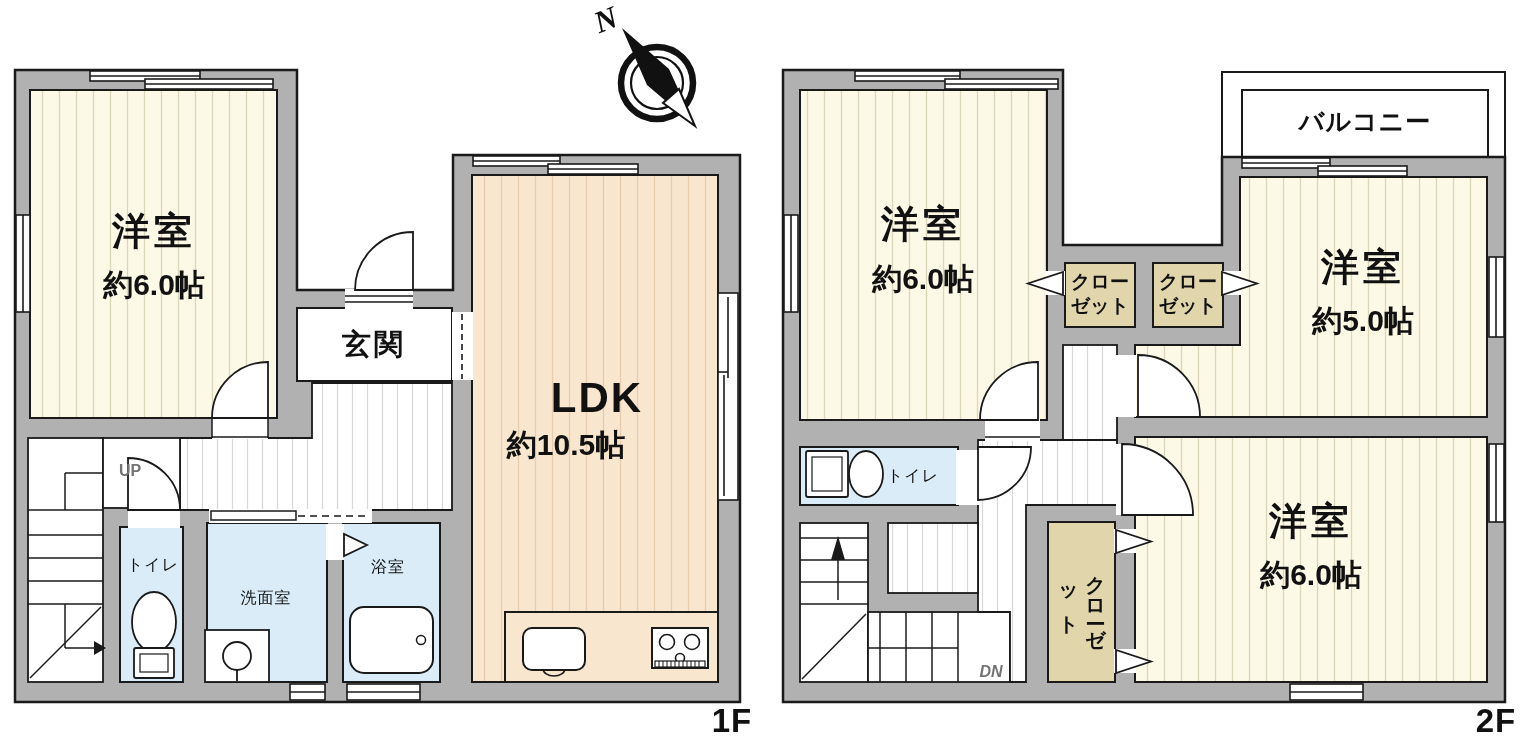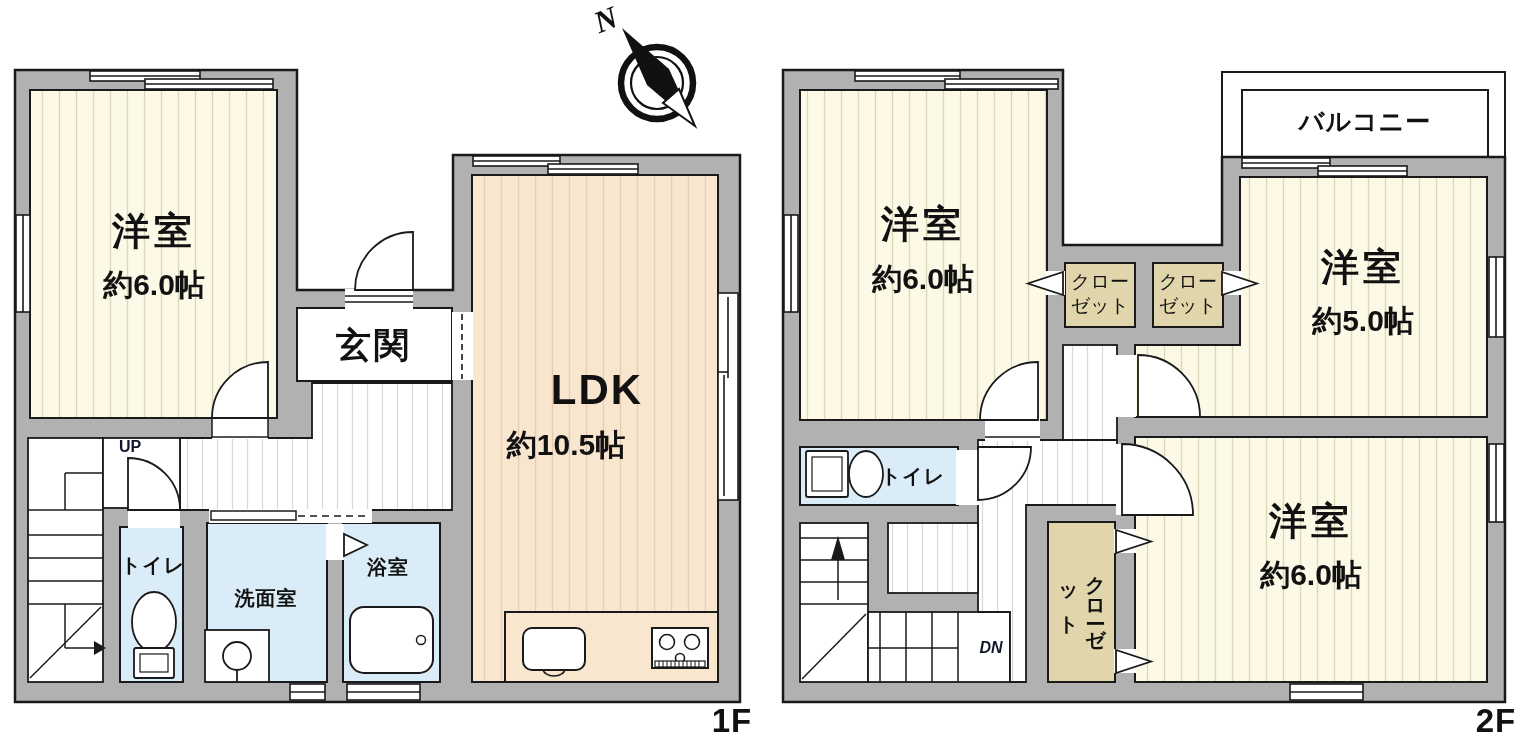--- a/index.html
+++ b/index.html
@@ -3,28 +3,28 @@
 <meta charset="utf-8">
 <style>
   html,body{margin:0;padding:0;background:#ffffff;}
   #stage{position:relative;width:1523px;height:745px;background:#ffffff;overflow:hidden;
          font-family:"Liberation Sans",sans-serif;}
   #plan-svg{position:absolute;left:0;top:0;}
   .lbl{position:absolute;transform:translate(-50%,-50%);color:#111;white-space:nowrap;
        text-align:center;line-height:1.1;}
   .room-name{font-size:38px;font-weight:700;letter-spacing:4px;}
   .room-size{font-size:30px;font-weight:700;}
-  .ldk-name{font-size:42px;font-weight:600;letter-spacing:2px;}
-  .mid-name{font-size:35px;font-weight:700;letter-spacing:3px;}
-  .small-name{font-size:20px;font-weight:700;letter-spacing:1px;}
-  .closet-line{font-size:19px;font-weight:400;}
+  .ldk-name{font-size:42px;font-weight:600;letter-spacing:2px;margin-top:8px;}
+  .mid-name{font-size:29px;font-weight:700;letter-spacing:3px;}
+  .small-name{font-size:16px;font-weight:400;letter-spacing:1px;}
+  .closet-line{font-size:19px;font-weight:700;}
   .closet-vert{font-size:20px;font-weight:700;writing-mode:vertical-rl;text-orientation:upright;
                height:86px;line-height:27px;letter-spacing:3px;white-space:normal;}
   .balcony-name{font-size:25px;font-weight:700;letter-spacing:1px;}
-  .stair-dir{font-size:16px;font-weight:600;color:#0f172a;}
+  .stair-dir{font-size:16px;font-weight:600;color:#737373;margin-top:24px;}
   .floor-tag{font-size:33px;font-weight:600;letter-spacing:1px;}
   .north{font-size:31px;font-style:italic;font-weight:700;transform:translate(-50%,-50%) rotate(-22deg);
          font-family:"Liberation Serif",serif;}
 </style>
 </head>
 <body>
 
 <div id="stage">
 
 <svg id="plan-svg" width="1523" height="745" viewBox="0 0 1523 745">

